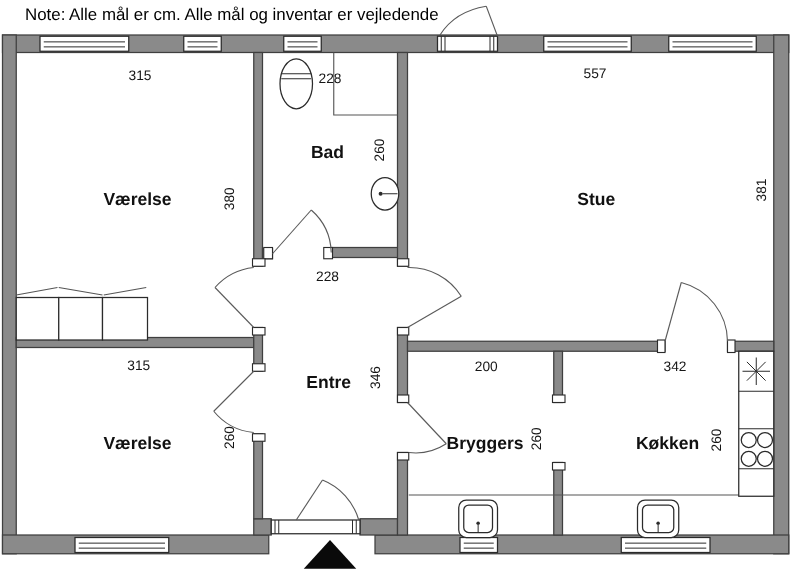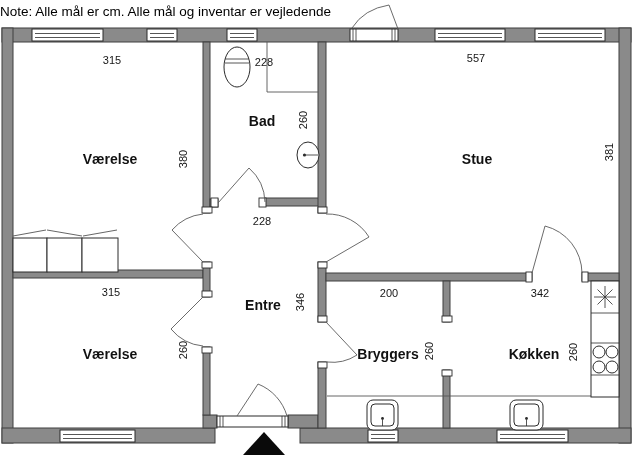--- a/index.html
+++ b/index.html
@@ -1,21 +1,21 @@
 <!DOCTYPE html>
 <html><head>
 <meta charset="utf-8">
 <style>
   html,body{margin:0;padding:0;}
   body{
     width:640px;height:456px;position:relative;background:#ffffff;
     font-family:"Liberation Sans", sans-serif;overflow:hidden;
   }
   .note{
-    position:absolute;left:0;top:4px;font-size:13.5px;color:#000;
+    position:absolute;left:20px;top:4px;font-size:13.5px;color:#000;
     white-space:nowrap;
   }
   svg{position:absolute;left:0;top:0;}
   .wall{fill:#8a8a8a;stroke:#3f3f3f;stroke-width:1;}
   .win{fill:#ffffff;stroke:#2b2b2b;stroke-width:1;}
   .winline{stroke:#2b2b2b;stroke-width:0.8;}
   .cap{fill:#ffffff;stroke:#2b2b2b;stroke-width:0.9;}
   .doorrect{fill:#ffffff;stroke:#2b2b2b;stroke-width:1;}
   .swing{fill:none;stroke:#5a5a5a;stroke-width:0.9;}
   .fixture{fill:#ffffff;stroke:#2b2b2b;stroke-width:1;}

